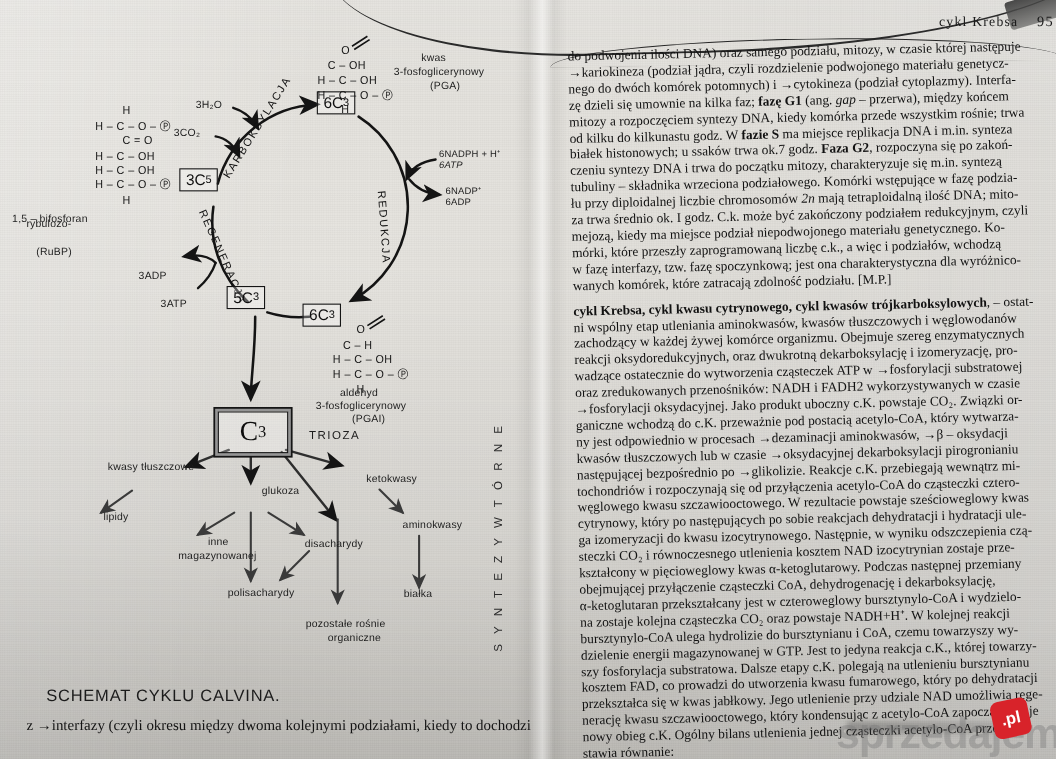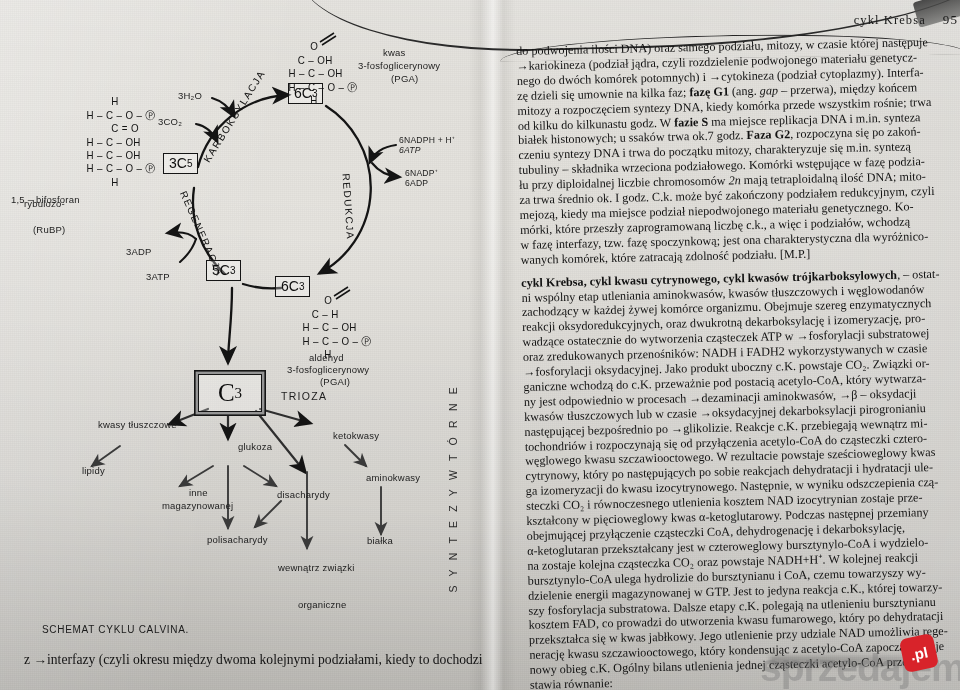--- a/index.html
+++ b/index.html
@@ -48,21 +48,21 @@
   .c3box{position:absolute;border:1.7px solid #151515;background:rgba(255,255,255,.25);
      box-shadow:0 0 0 2.4px rgba(255,255,255,.55), 0 0 0 4px #151515;
      font-family:"Liberation Serif",serif;font-size:25px;color:#0d0d0d;
      display:flex;align-items:center;justify-content:center;}
   .c3box sub{font-size:15px;}
   .arcword{position:absolute;font-family:"Liberation Sans",sans-serif;font-size:10px;
      color:#101010;letter-spacing:1.6px;white-space:nowrap;transform-origin:left center;}
   .vertline{position:absolute;font-family:"Liberation Sans",sans-serif;font-size:10.5px;
      color:#2a2a2a;letter-spacing:3.2px;writing-mode:vertical-rl;transform:rotate(180deg);}
   .captionSchemat{position:absolute;left:42px;top:624px;font-family:"Liberation Sans",sans-serif;
-     font-size:10px;letter-spacing:.7px;color:#1b1b1b;text-align:center;}
+     font-size:15px;letter-spacing:.7px;color:#1b1b1b;text-align:center;}
   .lefttext{position:absolute;left:8px;top:652px;width:476px;font-size:13.6px;line-height:16.5px;
      color:#131313;text-align:justify;}
   .lefttext b{font-weight:bold;}
   .lefttext .ln{display:block;white-space:nowrap;}
   .sq{transform:scaleX(.93);}
 
   
   #rightpage{position:absolute;left:516px;top:0;width:444px;height:690px;}
   .hdr{position:absolute;right:2px;top:12px;font-family:"Liberation Serif",serif;font-size:12.5px;
      color:#1a1a1a;letter-spacing:1.1px;}
@@ -232,31 +232,31 @@
       <svg width="28" height="16" style="position:absolute;left:332px;top:284px;">
         <path d="M2,12 L16,3 M4,15 L18,6" stroke="#141414" stroke-width="1.5"></path>
       </svg>
       <div class="lbl sm" style="left:309px;top:352px;">aldehyd</div>
       <div class="lbl sm" style="left:287px;top:364px;">3-fosfoglicerynowy</div>
       <div class="lbl sm" style="left:320px;top:376px;">(PGAI)</div>
 
       <div class="lbl md" style="left:281px;top:390px;letter-spacing:1.3px;">TRIOZA</div>
 
       <div class="lbl sm" style="left:98px;top:419px;">kwasy tłuszczowe</div>
-      <div class="lbl sm" style="left:82px;top:465px;text-align:center;">lipidy</div>
+      <div class="lbl sm" style="left:94px;top:465px;text-align:center;">lipidy</div>
       <div class="lbl sm" style="left:238px;top:441px;">glukoza</div>
       <div class="lbl sm" style="left:333px;top:430px;">ketokwasy</div>
       <div class="lbl sm" style="left:366px;top:472px;">aminokwasy</div>
       <div class="lbl sm" style="left:189px;top:487px;">inne</div>
       <div class="lbl sm" style="left:162px;top:500px;">magazynowanej</div>
       <div class="lbl sm" style="left:277px;top:489px;">disacharydy</div>
       <div class="lbl sm" style="left:207px;top:534px;">polisacharydy</div>
       <div class="lbl sm" style="left:367px;top:535px;">białka</div>
-      <div class="lbl sm" style="left:278px;top:562px;">wewnątrz związki</div>
-      <div class="lbl sm" style="left:298px;top:575px;margin-top:24px;">organiczne</div>
+      <div class="lbl sm" style="left:278px;top:562px;">pozostałe rośnie</div>
+      <div class="lbl sm" style="left:298px;top:575px;">organiczne</div>
 
       <div class="vertline" style="left:447px;top:384px;">S Y N T E Z Y   W T Ó R N E</div>
     </div>
 
     <div class="captionSchemat">SCHEMAT CYKLU CALVINA.</div>
 
     <div class="lefttext">
       <span class="ln" style="padding-left:16px;">z →interfazy (czyli okresu między dwoma kolejnymi podziałami, kiedy to dochodzi</span>
     </div>
   </div>

